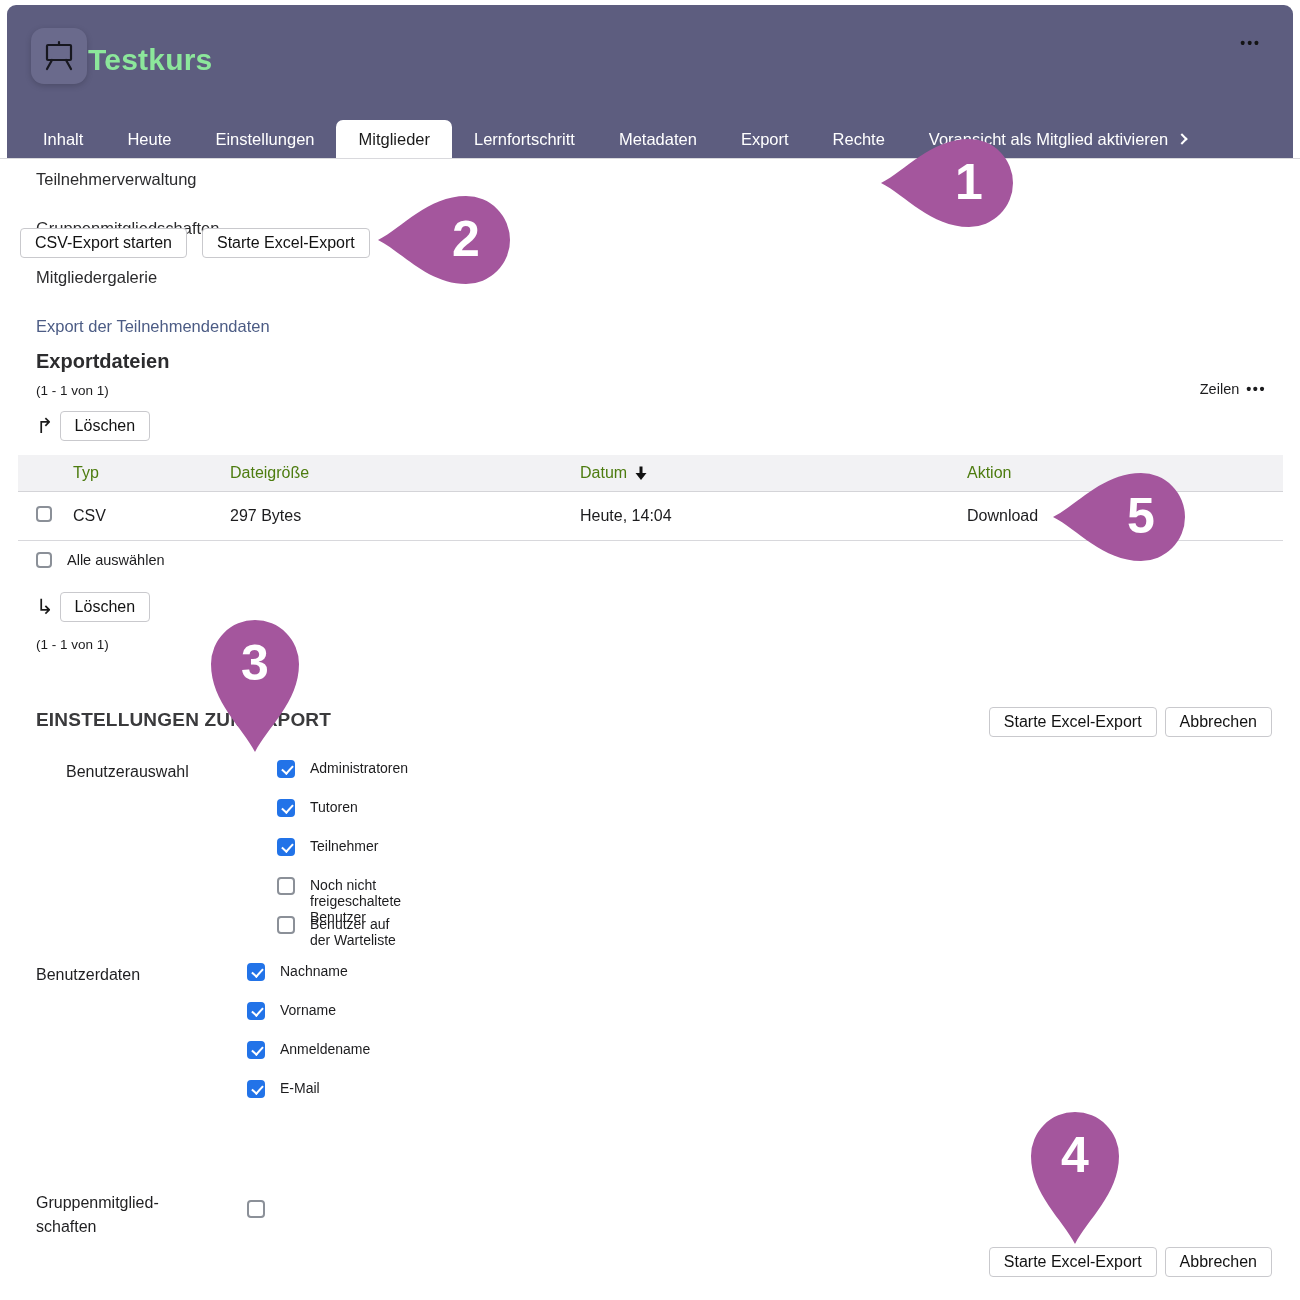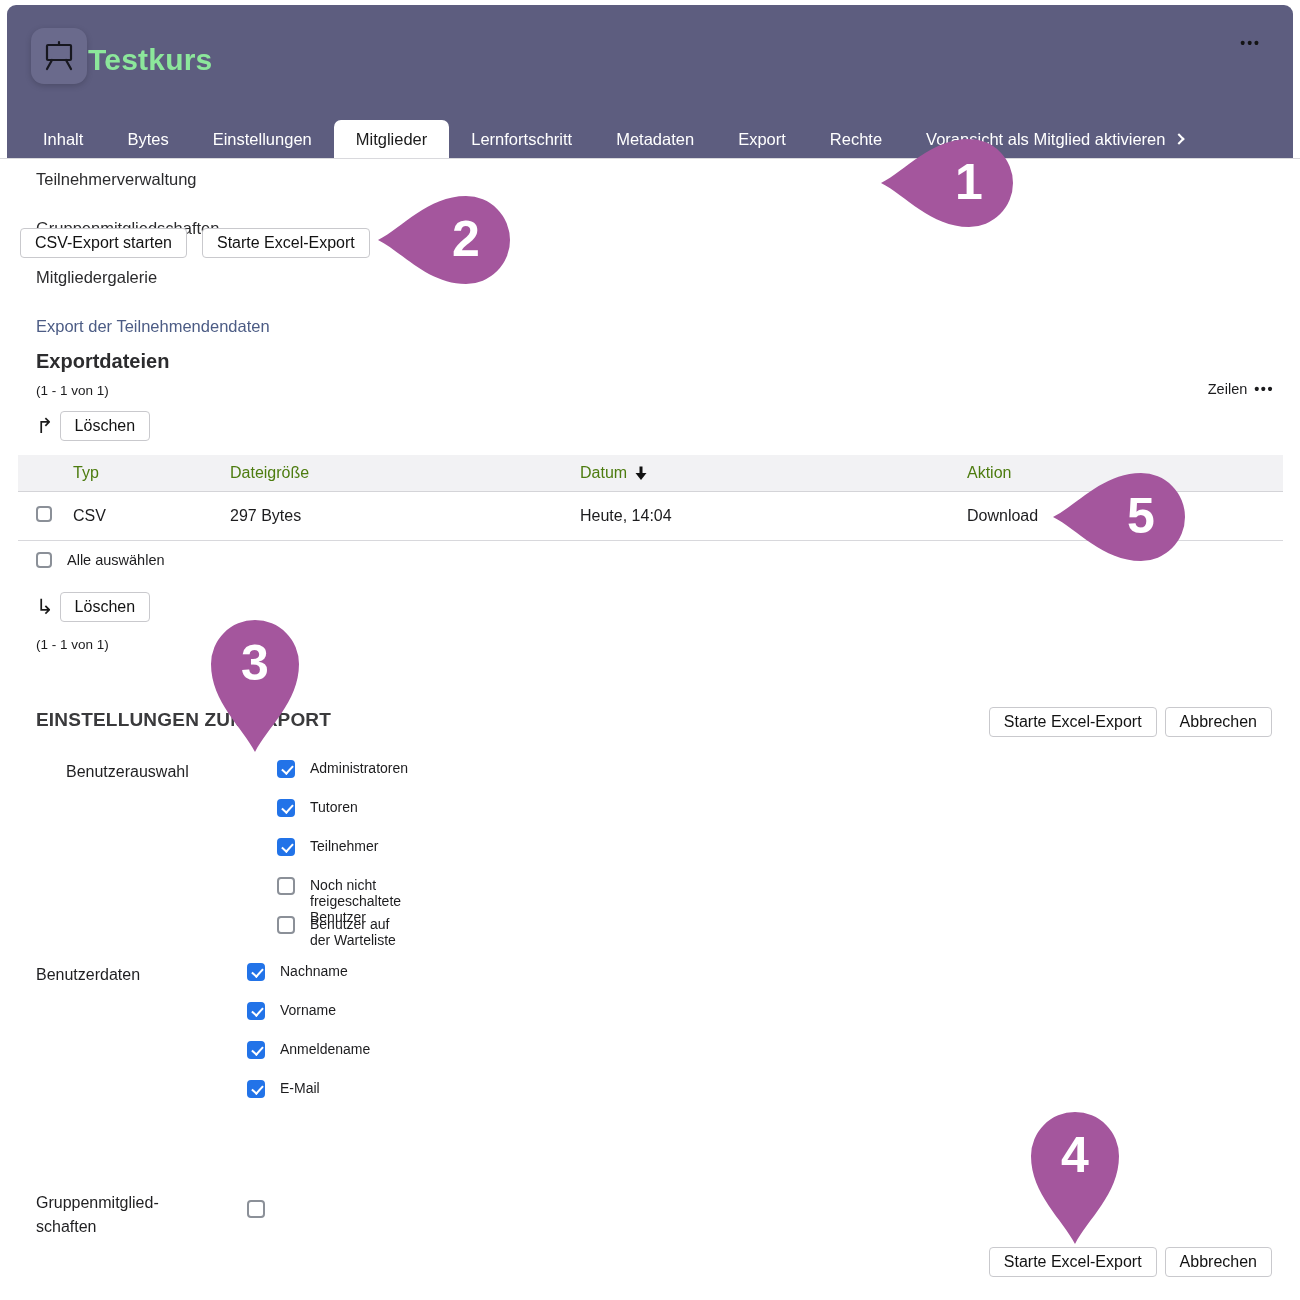--- a/index.html
+++ b/index.html
@@ -22,21 +22,21 @@
   .subtab { color:#2b2b2d; cursor:pointer; white-space:nowrap; }
   .subtab.on { color:#4c5c85; }
 
   
   .btn { display:inline-block; background:#fff; border:1px solid #c9c9cd; border-radius:4px; padding:5px 14px; font-size:16px; color:#121212; cursor:pointer; white-space:nowrap; font-family:inherit;text-align:right; }
   .actions { position:absolute; left:20px; top:228px; display:flex; gap:15px; }
 
   
   .files-title { position:absolute; left:36px; top:350px; font-size:20px; font-weight:700; color:#2c2c2e; }
   .count-top { position:absolute; left:36px; top:383px; font-size:13.5px; }
-  .rows-ctl { position:absolute; right:26px; top:381px; font-size:14.5px; display:flex; gap:7px; align-items:center; }
+  .rows-ctl { position:absolute; right:34px; top:381px; font-size:14.5px; display:flex; gap:7px; align-items:center; }
   .rows-dots { font-weight:700; letter-spacing:1.5px; cursor:pointer; }
   .del-row { position:absolute; left:36px; display:flex; align-items:center; gap:6px; }
   .del-row .arr { font-family:"DejaVu Sans",sans-serif; font-size:21px; line-height:20px; color:#1b1b1b; }
   .del-top { top:411px; }
   .del-bottom { top:592px; }
 
   .table { position:absolute; left:18px; top:455px; width:1265px; }
   .trow { display:grid; grid-template-columns:55px 157px 350px 387px 1fr; align-items:center; }
   .thead { background:#f2f2f4; height:37px; border-bottom:1px solid #d4d4d8; font-size:16px; color:#4d7c0f; }
   .tbody { height:49px; border-bottom:1px solid #d8d8dc; font-size:16px; }
@@ -85,21 +85,21 @@
           <line x1="10" y1="21" x2="5" y2="30"></line>
           <line x1="24" y1="21" x2="29" y2="30"></line>
         </g>
       </svg>
     </div>
     <div class="course-title">Testkurs</div>
     <div class="kebab">•••</div>
 
     <nav class="tabs">
       <a class="tab">Inhalt</a>
-      <a class="tab">Bytes</a>
+      <a class="tab">Heute</a>
       <a class="tab">Einstellungen</a>
       <a class="tab on">Mitglieder</a>
       <a class="tab">Lernfortschritt</a>
       <a class="tab">Metadaten</a>
       <a class="tab">Export</a>
       <a class="tab">Rechte</a>
       <a class="tab">
         <span>Voransicht als Mitglied aktivieren</span>
         <span class="chev"></span>
       </a>

